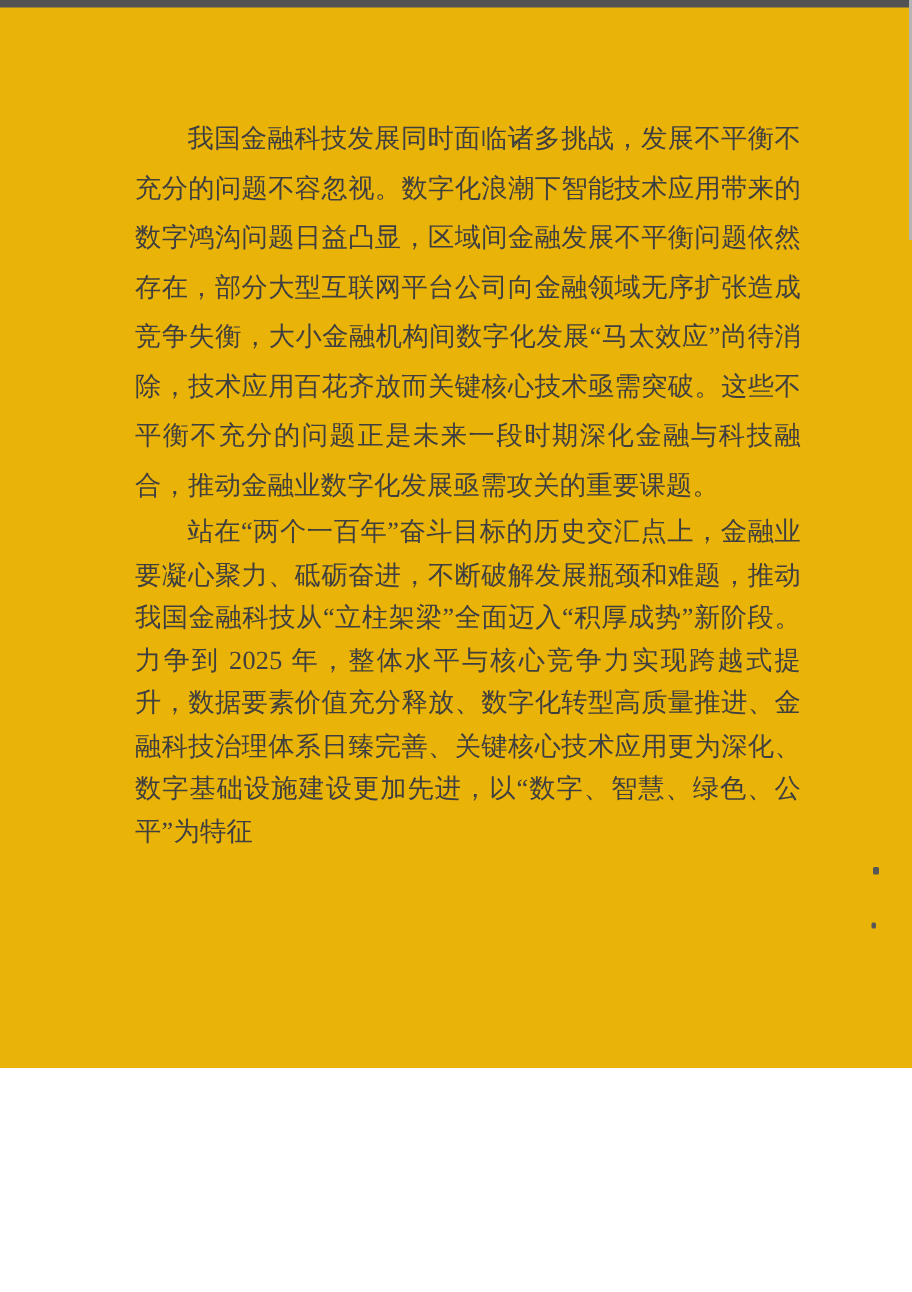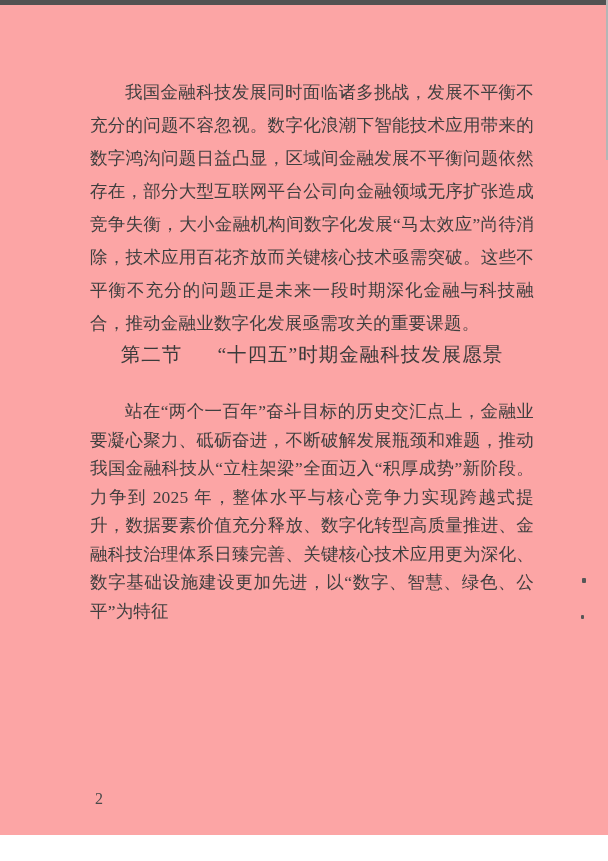--- a/index.html
+++ b/index.html
@@ -3,22 +3,22 @@
 <meta charset="utf-8">
 <style>
   html, body {
     margin: 0;
     padding: 0;
     background: #ffffff;
   }
   .page {
     position: relative;
     width: 608px;
-    height: 835px;
-    background: #fca5a5;
+    height: 712px;
+    background: #eab308;
     overflow: hidden;
     font-family: "Liberation Serif", serif;
     color: #3f3f3f;
   }
   
   .scan-band-top {
     position: absolute;
     top: 0; left: 0; right: 0;
     height: 5px;
     background: #525252;
@@ -89,23 +89,20 @@
 
 <div class="page">
 
   <div class="scan-band-top"></div>
   <div class="scan-edge-right"></div>
 
   <div class="content">
 
     <p class="para para-1">我国金融科技发展同时面临诸多挑战，发展不平衡不充分的问题不容忽视。数字化浪潮下智能技术应用带来的数字鸿沟问题日益凸显，区域间金融发展不平衡问题依然存在，部分大型互联网平台公司向金融领域无序扩张造成竞争失衡，大小金融机构间数字化发展“马太效应”尚待消除，技术应用百花齐放而关键核心技术亟需突破。这些不平衡不充分的问题正是未来一段时期深化金融与科技融合，推动金融业数字化发展亟需攻关的重要课题。</p>
 
-    <h2 class="section-heading">
-      <span>第二节</span><span class="heading-gap"></span><span>“十四五”时期金融科技发展愿景</span>
-    </h2>
 
 
     <p class="para para-3">站在“两个一百年”奋斗目标的历史交汇点上，金融业要凝心聚力、砥砺奋进，不断破解发展瓶颈和难题，推动我国金融科技从“立柱架梁”全面迈入“积厚成势”新阶段。力争到 2025 年，整体水平与核心竞争力实现跨越式提升，数据要素价值充分释放、数字化转型高质量推进、金融科技治理体系日臻完善、关键核心技术应用更为深化、数字基础设施建设更加先进，以“数字、智慧、绿色、公平”为特征</p>
 
   </div>
 
   <div class="page-number">2</div>
 
   <div class="speck speck-1"></div>
   <div class="speck speck-2"></div>

